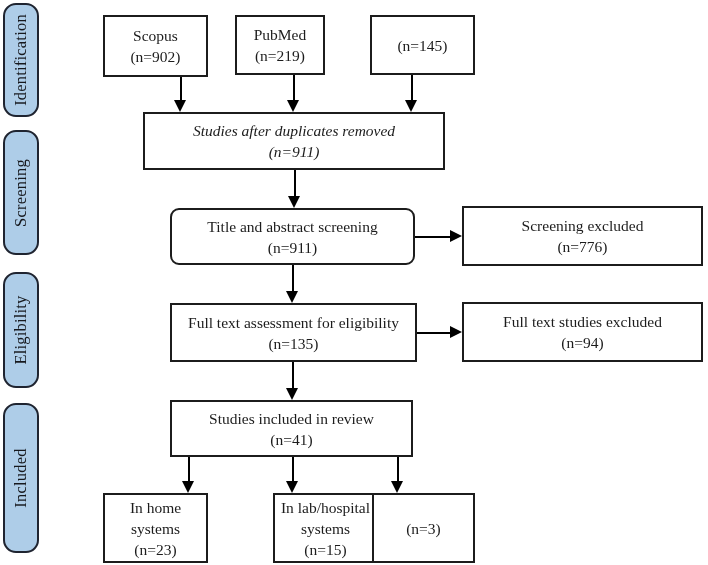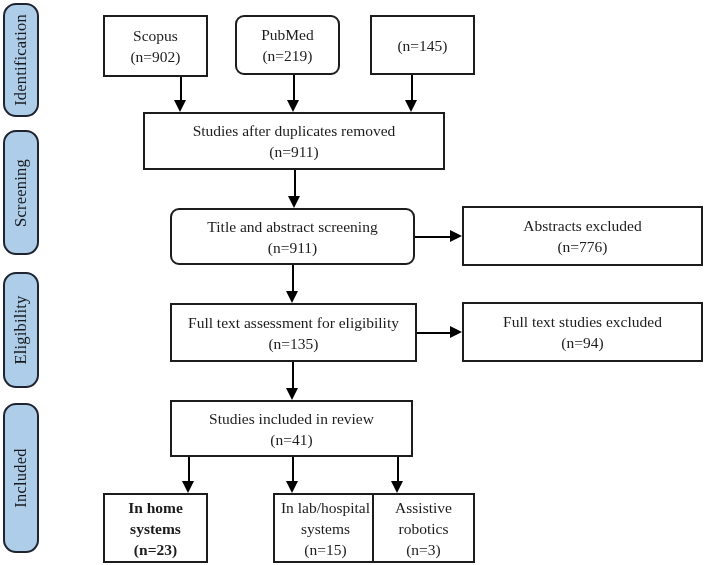--- a/index.html
+++ b/index.html
@@ -50,66 +50,65 @@
       <span>Eligibility</span>
     </div>
   <div class="stage" style="top:403px;height:150px;">
       <span>Included</span>
     </div>
 
   <div class="box" style="left:103px;top:15px;width:105px;height:62px;">
     <span>Scopus</span>
     <span>(n=902)</span>
   </div>
-  <div class="box" style="left:235px;top:15px;width:105px;height:60px;border-radius:9px;">
+  <div class="box" style="left:235px;top:15px;width:90px;height:60px;">
     <span>PubMed</span>
     <span>(n=219)</span>
   </div>
   <div class="box" style="left:370px;top:15px;width:105px;height:60px;">
     <span>(n=145)</span>
   </div>
 
-  <div class="box" style="left:143px;top:112px;width:302px;height:58px;">
+  <div class="box" style="left:143px;top:112px;width:302px;height:58px;font-style:italic;">
     <span>Studies after duplicates removed</span>
     <span>(n=911)</span>
   </div>
 
   <div class="box" style="left:170px;top:208px;width:245px;height:57px;border-radius:9px;">
     <span>Title and abstract screening</span>
     <span>(n=911)</span>
   </div>
   <div class="box" style="left:462px;top:206px;width:241px;height:60px;">
-    <span>Abstracts excluded</span>
+    <span>Screening excluded</span>
     <span>(n=776)</span>
   </div>
 
   <div class="box" style="left:170px;top:303px;width:247px;height:59px;text-align:center;">
     <span>Full text assessment for eligibility</span>
     <span>(n=135)</span>
   </div>
   <div class="box" style="left:462px;top:302px;width:241px;height:60px;text-align:right;">
     <span>Full text studies excluded</span>
     <span>(n=94)</span>
   </div>
 
   <div class="box" style="left:170px;top:400px;width:243px;height:57px;">
     <span>Studies included in review</span>
     <span>(n=41)</span>
   </div>
 
-  <div class="box" style="left:103px;top:493px;width:105px;height:70px;font-weight:bold;">
+  <div class="box" style="left:103px;top:493px;width:105px;height:70px;">
     <span>In home systems</span>
     <span>(n=23)</span>
   </div>
   <div class="box" style="left:237px;top:493px;width:105px;height:70px;margin-left:36px;">
     <span>In lab/hospital systems</span>
     <span>(n=15)</span>
   </div>
   <div class="box" style="left:372px;top:493px;width:103px;height:70px;">
-    <span>Assistive robotics</span>
     <span>(n=3)</span>
   </div>
 
   <div class="varrow" style="left:174px;top:77px;height:35px;"></div>
   <div class="varrow" style="left:287px;top:75px;height:37px;"></div>
   <div class="varrow" style="left:405px;top:75px;height:37px;"></div>
   <div class="varrow" style="left:288px;top:170px;height:38px;"></div>
   <div class="varrow" style="left:286px;top:265px;height:38px;"></div>
   <div class="varrow" style="left:286px;top:362px;height:38px;"></div>
   <div class="varrow" style="left:182px;top:457px;height:36px;"></div>

